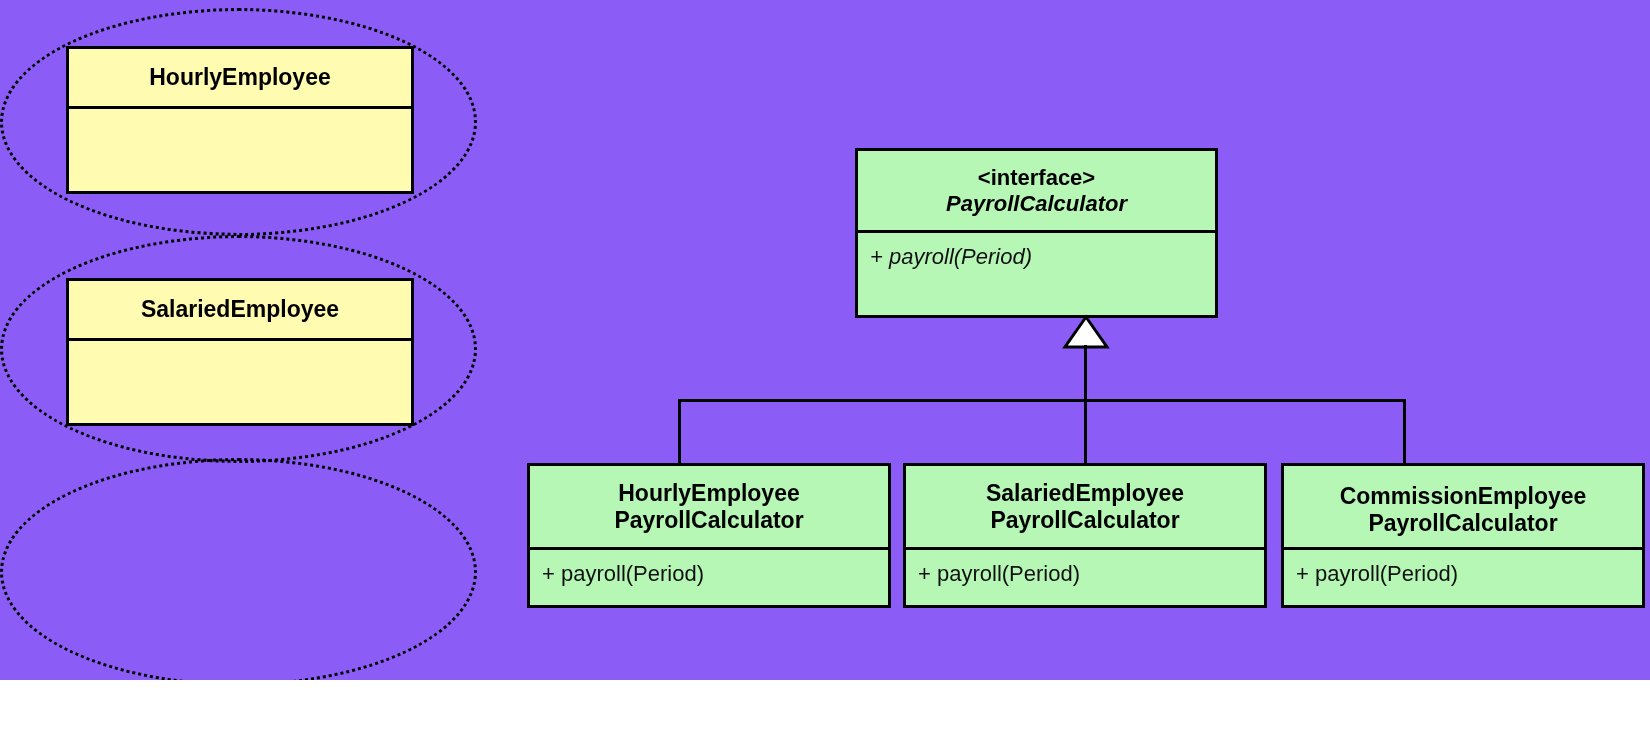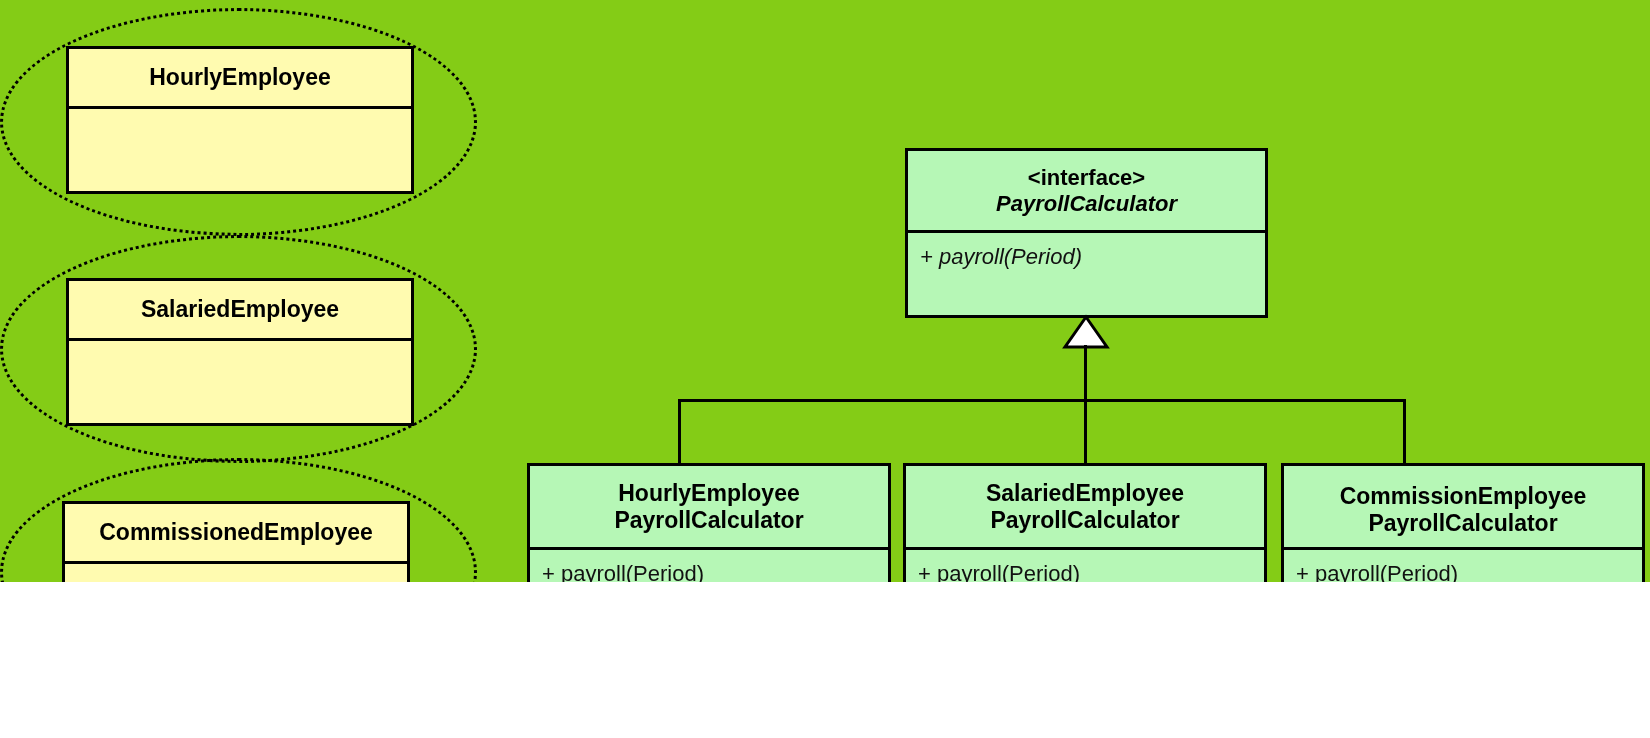--- a/index.html
+++ b/index.html
@@ -3,22 +3,22 @@
 <meta charset="utf-8">
 <style>
   html, body {
     margin: 0;
     padding: 0;
     background: #ffffff;
   }
   #canvas {
     position: relative;
     width: 1650px;
-    height: 582px;
-    background: #84cc16;
+    height: 680px;
+    background: #8b5cf6;
     font-family: "Liberation Sans", sans-serif;
     overflow: hidden;
   }
 
   
   .ellipse {
     position: absolute;
     border: 3px dotted #000000;
     border-radius: 50%;
     box-sizing: border-box;
@@ -104,30 +104,22 @@
 
   <div class="uml-box yellow t-entity" style="left:66px; top:278px; width:348px; height:148px;">
     <div class="title" style="height:60px;">
       <span>SalariedEmployee</span>
     </div>
     <div class="body">
       <span class="op"></span>
     </div>
   </div>
 
-  <div class="uml-box yellow t-entity" style="left:62px; top:501px; width:348px; height:148px;">
-    <div class="title" style="height:60px;">
-      <span>CommissionedEmployee</span>
-    </div>
-    <div class="body">
-      <span class="op"></span>
-    </div>
-  </div>
 
-  <div class="uml-box green t-iface" style="left:905px; top:148px; width:363px; height:170px;">
+  <div class="uml-box green t-iface" style="left:855px; top:148px; width:363px; height:170px;">
     <div class="title" style="height:82px;">
       <span class="iface-stereotype">&lt;interface&gt;</span>
       <span class="iface-name">PayrollCalculator</span>
     </div>
     <div class="body">
       <span class="op italic">+ payroll(Period)</span>
     </div>
   </div>
 
   <svg class="tri" width="44" height="32" style="left:1064px; top:316px;" viewBox="0 0 44 32">

